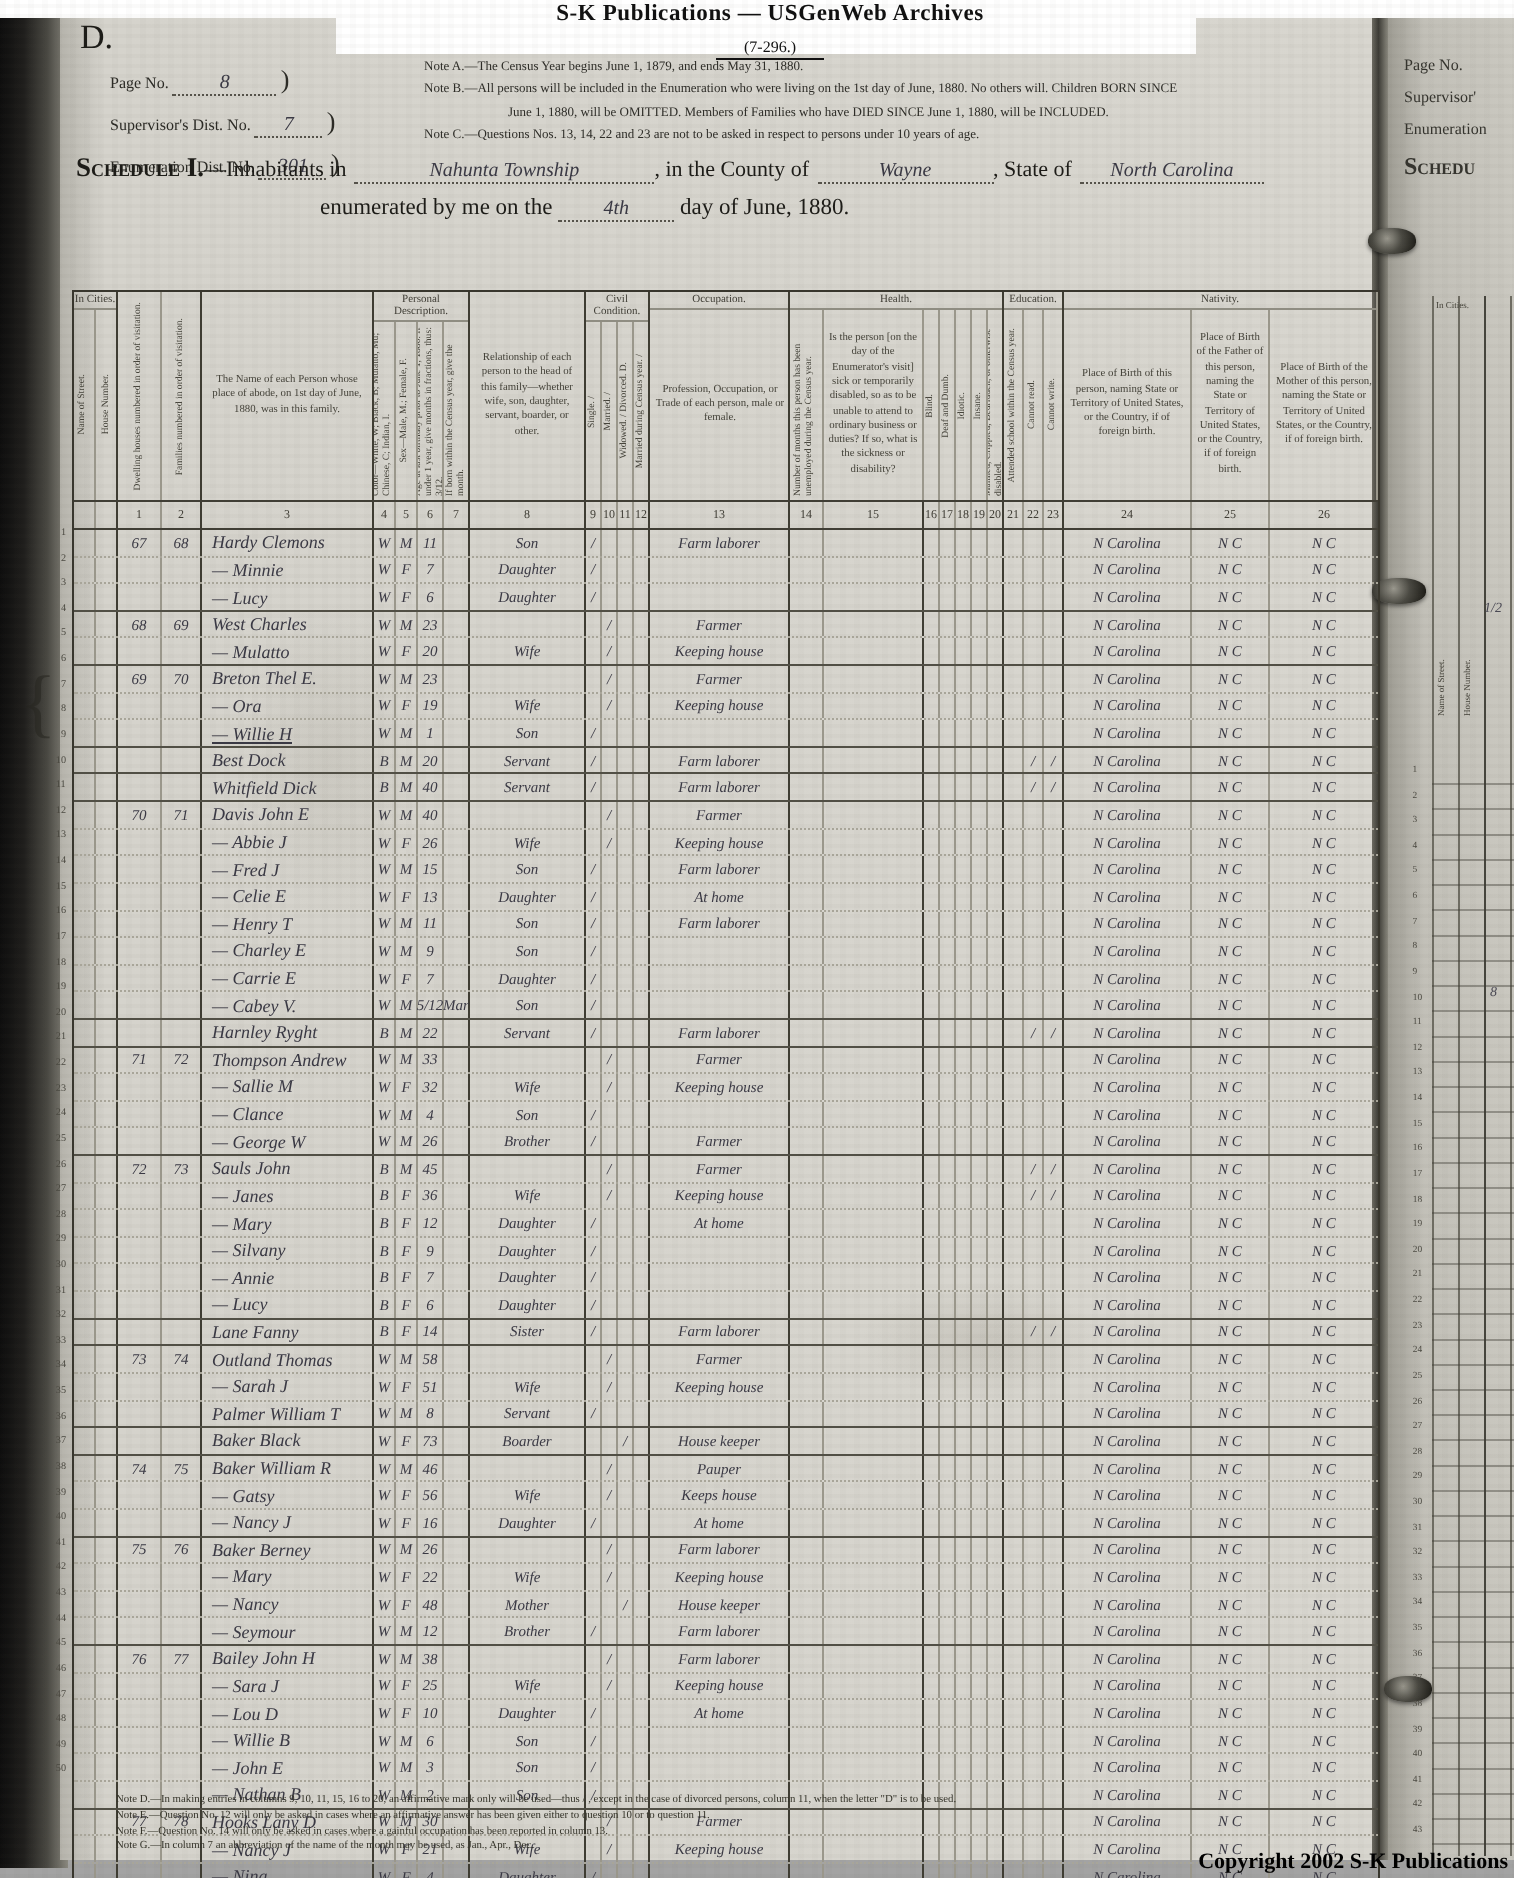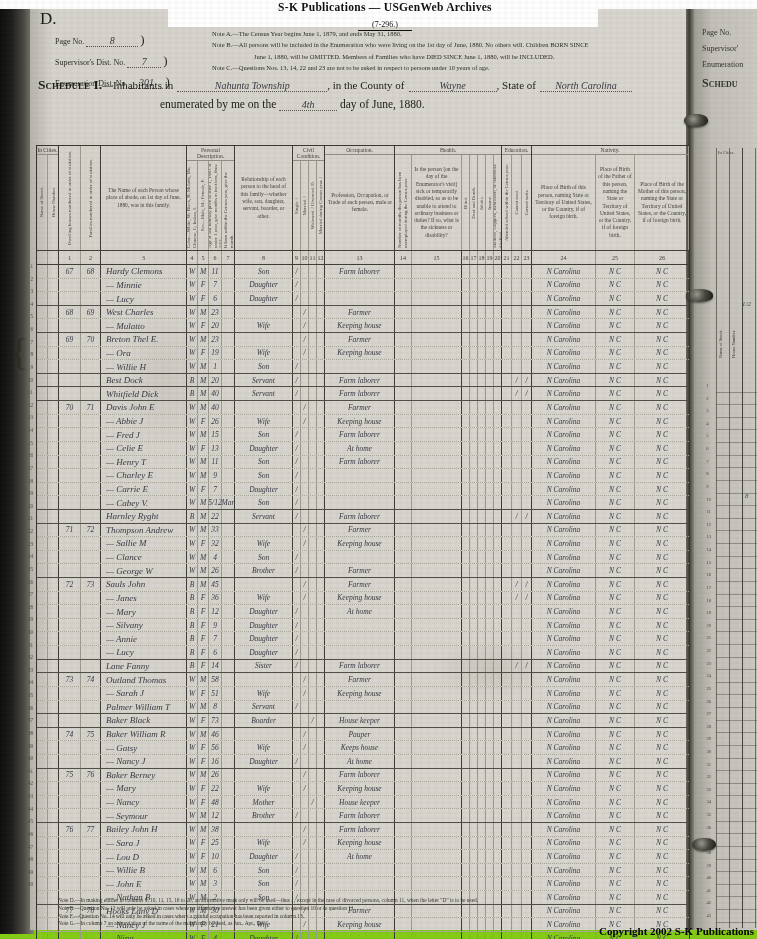--- a/index.html
+++ b/index.html
@@ -1,16 +1,16 @@
 <!DOCTYPE html>
 <html><head>
 <meta charset="utf-8">
 <style>
   html,body{margin:0;padding:0;background:#fff;}
-  #stage{position:relative;width:757px;height:939px;background:#84cc16;overflow:hidden;
+  #stage{position:relative;width:757px;height:939px;background:#a3a3a3;overflow:hidden;
          font-family:"Liberation Serif","DejaVu Serif",serif;}
   
   #spine{position:absolute;left:0;top:6px;width:34px;height:928px;
          background:linear-gradient(90deg,#0d0d0d 0%,#1f1e1c 35%,#4a4943 70%,#8a887f 100%);}
   #page-left{position:absolute;left:30px;top:8px;width:660px;height:922px;
          background:linear-gradient(90deg,#b5b3ab 0,#d5d3cc 22px,#d8d6cf 100%);}
   #gutter{position:absolute;left:686px;top:8px;width:8px;height:922px;
          background:linear-gradient(90deg,#6d6b62,#3c3b35 40%,#8a887e);}
   #page-right{position:absolute;left:694px;top:8px;width:63px;height:922px;
          background:linear-gradient(90deg,#9e9c93 0,#c2c0b8 18px,#cac8c0 100%);}
@@ -505,21 +505,21 @@
         <div class="tcell hw" style="width: 10px; border-right: 1px solid rgb(63, 61, 51);"></div>
         <div class="tcell hw bpc" style="width: 64px; border-right: 1px solid rgb(154, 151, 139);">N Carolina</div>
         <div class="tcell hw bpc" style="width: 39px; border-right: 1px solid rgb(154, 151, 139);">N C</div>
         <div class="tcell hw bpc" style="width: 54px; border-right: none;">N C</div>
       </div>
       <div class="trow">
         <div class="tcell" style="width: 11px; border-right: 1px solid rgb(154, 151, 139);"></div>
         <div class="tcell" style="width: 11px; border-right: 1px solid rgb(63, 61, 51);"></div>
         <div class="tcell hw" style="width: 22px; border-right: 1px solid rgb(154, 151, 139);"></div>
         <div class="tcell hw" style="width: 20px; border-right: 1px solid rgb(63, 61, 51);"></div>
-        <div class="tcell hw nmc" style="width: 86px; border-right: 1px solid rgb(63, 61, 51);">— Willie H</div>
+        <div class="tcell hw nmc" style="width: 86px; border-right: 1px solid rgb(63, 61, 51); text-decoration: underline;">— Willie H</div>
         <div class="tcell hw" style="width: 11px; border-right: 1px solid rgb(154, 151, 139);">W</div>
         <div class="tcell hw" style="width: 11px; border-right: 1px solid rgb(154, 151, 139);">M</div>
         <div class="tcell hw" style="width: 13px; border-right: 1px solid rgb(154, 151, 139);">1</div>
         <div class="tcell hw" style="width: 13px; border-right: 1px solid rgb(63, 61, 51);"></div>
         <div class="tcell hw" style="width: 58px; border-right: 1px solid rgb(63, 61, 51);">Son</div>
         <div class="tcell hw" style="width: 8px; border-right: 1px solid rgb(154, 151, 139);">/</div>
         <div class="tcell hw" style="width: 8px; border-right: 1px solid rgb(154, 151, 139);"></div>
         <div class="tcell hw" style="width: 8px; border-right: 1px solid rgb(154, 151, 139);"></div>
         <div class="tcell hw" style="width: 8px; border-right: 1px solid rgb(63, 61, 51);"></div>
         <div class="tcell hw" style="width: 70px; border-right: 1px solid rgb(63, 61, 51);"></div>

